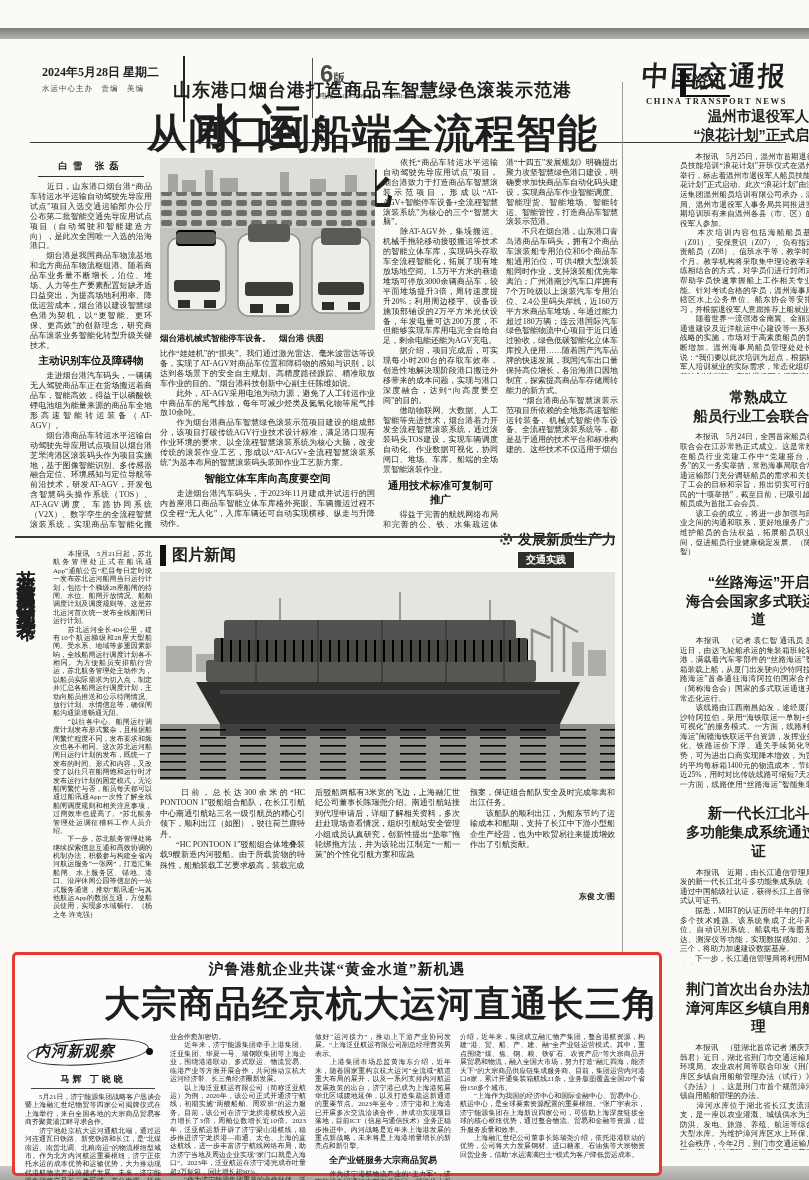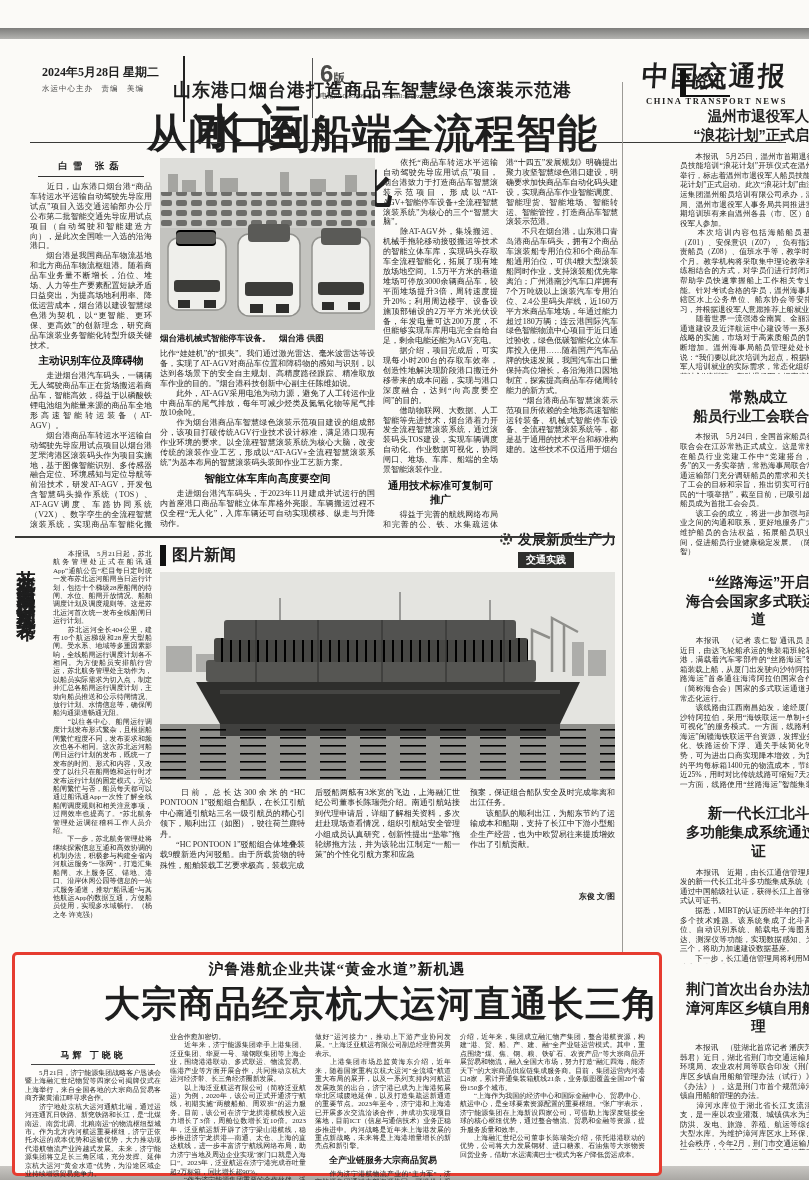--- a/index.html
+++ b/index.html
@@ -48,21 +48,21 @@
   .feature-box{position:absolute;left:12px;top:952px;width:644px;height:218px;
                border:3px solid #e63c30;border-radius:5px;background:#fdfcfa;z-index:3;}
   .f-kicker{font-size:15px;font-weight:bold;text-align:center;margin-top:5px;letter-spacing:1px;}
   .f-headline{font-size:36px;font-weight:900;text-align:right;letter-spacing:1px;
               font-family:"Liberation Sans",sans-serif;margin-top:1px;}
   .f-body{font-size:6.9px;line-height:1.22;text-align:justify;white-space:pre-line;
           overflow:hidden;color:#262624;}
   .f-sub{font-size:9px;font-weight:bold;text-align:center;margin:3px 0;
          font-family:"Liberation Sans",sans-serif;}
   .f-byline{font-size:9px;font-weight:bold;text-align:center;letter-spacing:3px;
-            border-bottom:1px solid #444;padding-bottom:2px;margin:16px 6px 4px 6px;}
+            border-bottom:1px solid #444;padding-bottom:2px;margin:4px 6px 4px 6px;}
   .logo-box{position:relative;height:34px;margin-top:2px;}
   .logo-text{font-size:15px;font-weight:900;font-style:italic;letter-spacing:1px;
              font-family:"Liberation Sans",sans-serif;position:absolute;left:10px;top:7px;}
   .logo-swoosh{position:absolute;left:2px;top:4px;width:120px;height:24px;
                border:1.5px solid #222;border-radius:50%;transform:rotate(-4deg);}
   .logo-dot{position:absolute;right:8px;top:13px;width:7px;height:7px;border-radius:50%;background:#111;}
   .badge{position:absolute;left:468px;top:452px;width:150px;}
   .badge-line1{font-size:14px;font-weight:900;font-family:"Liberation Sans",sans-serif;}
   .badge-line2{display:inline-block;background:#2e2e2c;color:#fff;font-size:10px;
                font-weight:bold;padding:1px 8px;margin-top:2px;font-family:"Liberation Sans",sans-serif;}
@@ -307,20 +307,25 @@
 　　漳河水库位于湖北省长江支流沮漳河东支，是一座以农业灌溉、城镇供水为主，兼有防洪、发电、旅游、养殖、航运等综合功能的大型水库。为维护漳河库区水上环保、安全和社会秩序，今年2月，荆门市交通运输局成立专班，实地走访调研，征求意见后起草了该《办法》，并请专业法律机构进行审核。《办法》明确了乡镇自用船舶的定义、数量要求、适用范围，并对县级政府、各有关职能部门、乡镇政府（街道办事处）、村（居）民委员会的安全管理职责，以及乡镇自用船舶申请登记条件、登记程序、停靠点划定、处罚等内容进行了明确。</div>
     </div>
   </div>
 
   <div class="feature-box">
     <div class="f-kicker">沪鲁港航企业共谋“黄金水道”新机遇</div>
     <div class="f-headline">大宗商品经京杭大运河直通长三角</div>
 
     <div style="display:flex;gap:9px;padding:4px 10px 0 10px;height:148px;overflow:hidden;">
       <div style="width:136px;overflow:hidden;">
+        <div class="logo-box">
+          <div class="logo-swoosh"></div>
+          <div class="logo-text">内河新观察</div>
+          <div class="logo-dot"></div>
+        </div>
         <div class="f-byline">马辉 丁晓晓</div>
         <div class="f-body">　　5月21日，济宁能源集团战略客户恳谈会暨上海融汇世纪物贸等四家公司揭牌仪式在上海举行，来自全国各地的大宗商品贸易客商齐聚黄浦江畔寻求合作。
 　　济宁地处京杭大运河通航北端，通过运河连通瓦日铁路、新兖铁路和长江，是“北煤南运、南货北调、北粮南运”的物流枢纽型城市。作为北方内河航运重要枢纽，济宁正依托水运的成本优势和运输优势，大力推动现代港航物流产业跨越式发展。未来，济宁能源集团将立足长三角区域，充分发挥、延伸京杭大运河“黄金水道”优势，为沿途区域企业持续增强贸易竞争力。</div>
 
       </div>
       <div class="f-body" style="width:136px;">业合作愈加密切。
 　　近年来，济宁能源集团牵手上港集团、泛亚集团、华夏一号、瑞钢联集团等上海企业，围绕港港联动、多式联运、物流贸易、临港产业等方面开展合作，共同推动京杭大运河经济带、长三角经济圈新发展。
 　　以上海泛亚航运有限公司（简称泛亚航运）为例，2020年，该公司正式开通济宁航线，初期实施“两艘船舶、周双班”的运力服务。目前，该公司在济宁龙拱港航线投入运力增长了3倍，周舱位数增长近10倍。2023年，泛亚航运新开辟了济宁梁山港航线，稳步推进济宁龙拱港—南通、太仓、上海的直达航线，进一步丰富济宁航线网络布局，助力济宁当地及周边企业实现“家门口就是入海口”。2023年，泛亚航运在济宁港完成吞吐量超2万标箱，同比增长超90%。
 　　“作为济宁能源集团重要的合作伙伴，泛亚航运将通过‘建链、延链、补链、强链’，不断提升供应链运营效率和服务质量，双方</div>
       <div style="width:136px;overflow:hidden;">

